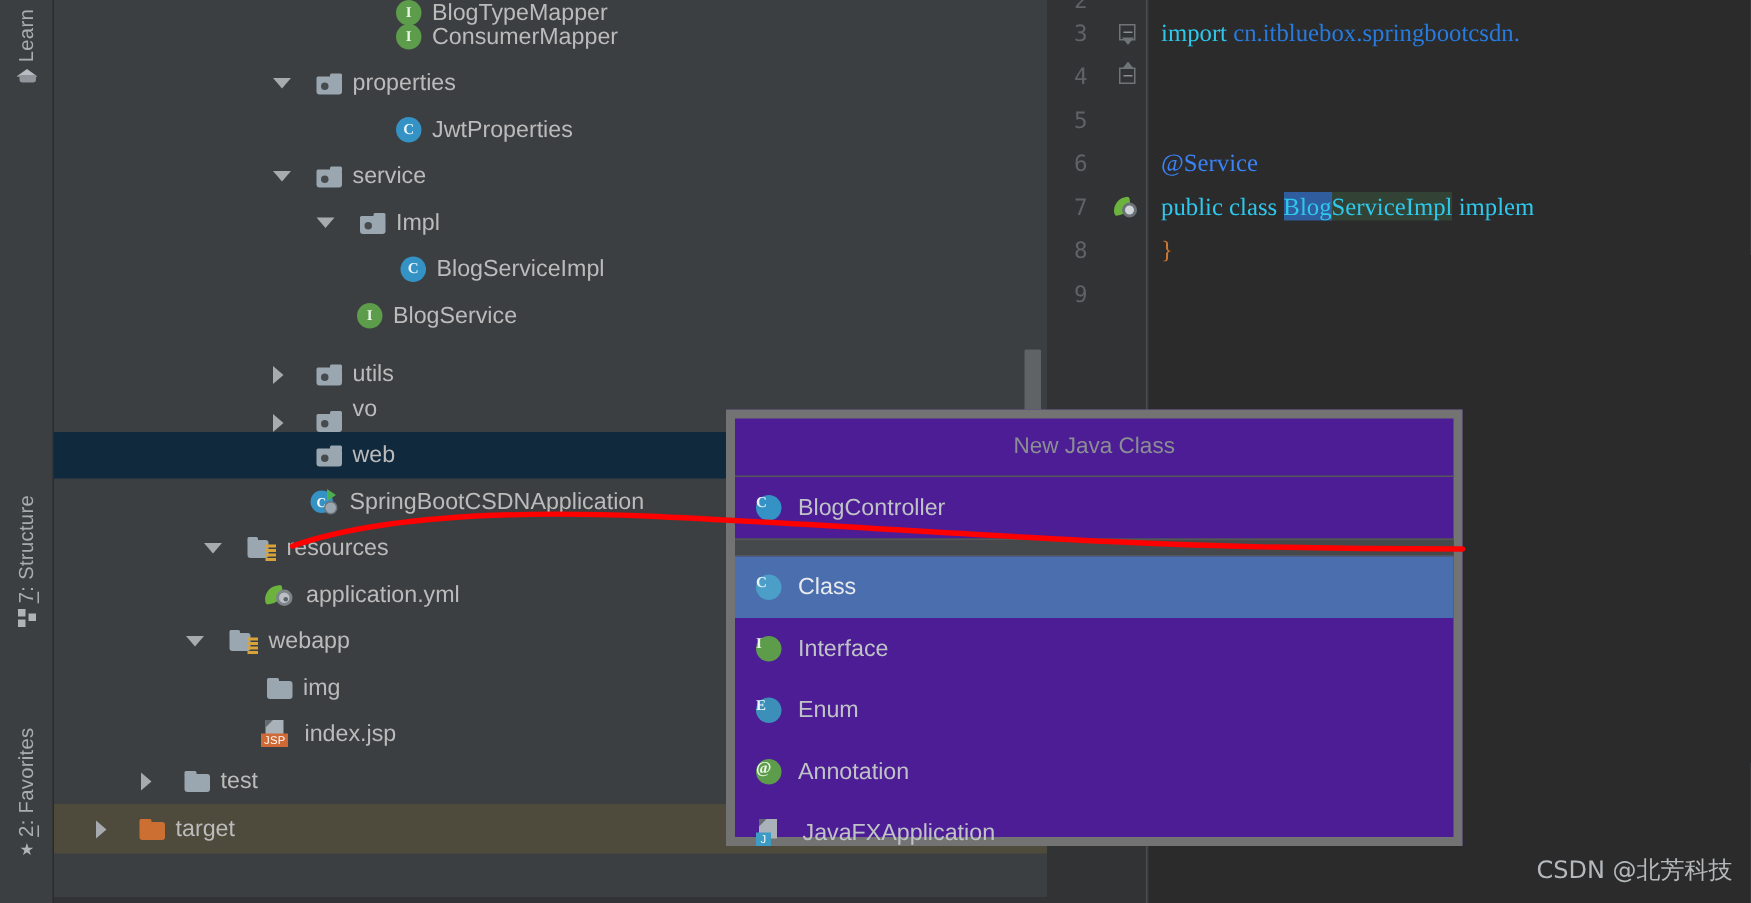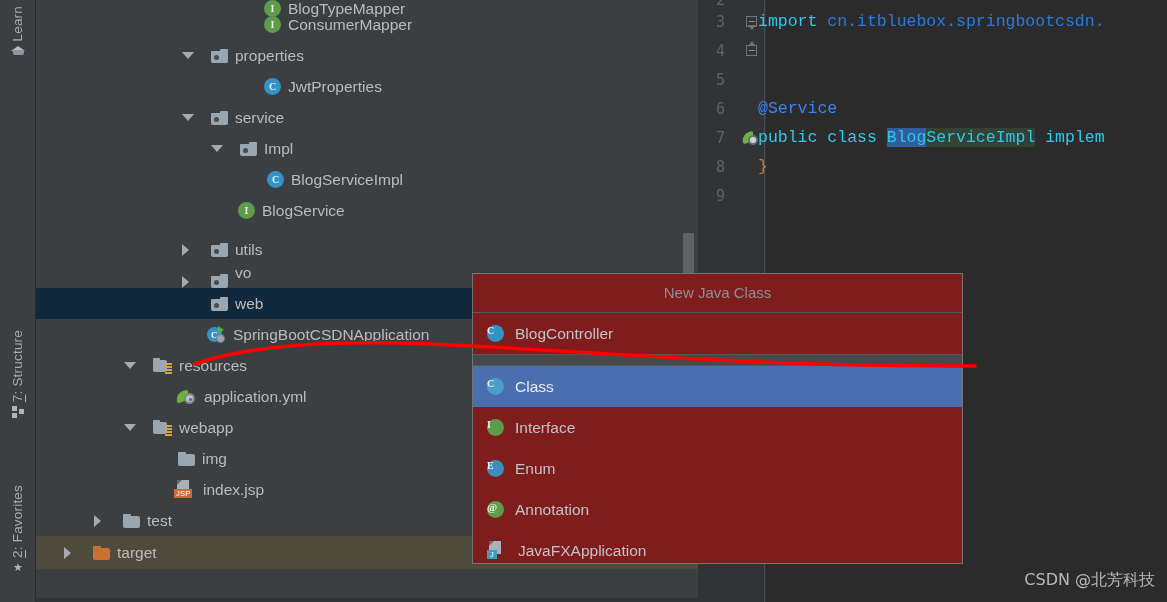--- a/index.html
+++ b/index.html
@@ -156,35 +156,35 @@
   .fold-mark .sq{position:absolute;left:0;top:0;width:11px;height:11px;border:1px solid #6f7477;box-sizing:border-box;}
   .fold-mark .mn{position:absolute;left:2.5px;top:5px;width:6px;height:1px;background:#8b9093;}
   .fold-mark .tri{position:absolute;left:1.5px;top:9px;width:0;height:0;border-left:4px solid transparent;border-right:4px solid transparent;border-top:5px solid #6f7477;}
   .fold-mark.up .sq{border-radius:0;}
   .fold-mark.up:before{content:"";position:absolute;left:1.5px;top:-4px;width:0;height:0;border-left:4px solid transparent;border-right:4px solid transparent;border-bottom:5px solid #6f7477;}
   .gutter-run{position:absolute;left:44px;width:17px;height:17px;}
   .gutter-run .leaf{position:absolute;left:0;top:1px;width:12px;height:11px;background:#6cb33e;border-radius:10px 2px 10px 2px;transform:rotate(-12deg);}
   .gutter-run .gear{position:absolute;left:6px;top:4px;width:10px;height:10px;border-radius:50%;background:#cfd4d8;border:2px solid #6b7277;box-sizing:border-box;}
 
   .code-line{
-    position:absolute;left:60px;white-space:pre;
-    font-family:Liberation Mono, monospace;
+    position:absolute;left:76px;white-space:pre;
+    font-family:Liberation Serif, serif;
     font-size:16.5px;letter-spacing:0px;
   }
   .kw2{color:#2ec8ed;}
   .ns{color:#287bde;}
   .ann{color:#3b82f6;}
   .brace{color:#cc7832;}
   .selblue{background:#2f5d9e;color:#2ec8ed;}
   .idhl{background:#324335;color:#2ec8ed;}
 
   
   .popup{
-    position:absolute;left:472px;top:273px;width:491px;height:291px;
-    background:#7f1d1d;border:1px solid #737373;box-sizing:border-box;
+    position:absolute;left:484px;top:273px;width:491px;height:291px;
+    background:#4c1d95;border:6px solid #737373;box-sizing:border-box;
     z-index:20;
   }
   .popup-title{
     height:38px;line-height:38px;text-align:center;
     color:#8b8f93;font-size:15px;border-bottom:1px solid #555859;
   }
   .popup-item{
     height:41px;display:flex;align-items:center;
     color:#c0c3c6;font-size:15.5px;padding-left:14px;box-sizing:border-box;
   }
@@ -342,21 +342,21 @@
       <span class="ind" style="width:171px;"></span>
       <span class="ico spring-ico">
         <span class="c"></span>
           <span class="cin">C</span>
           <span class="play"></span>
           <span class="gear"></span>
       </span>
       <span class="lbl">SpringBootCSDNApplication</span>
     </div>
 
-    <div class="row" style="top:350px;position:absolute;left:0;width:662px;">
+    <div class="row" style="top:350px;position:absolute;left:12px;width:662px;">
       <span class="ind" style="width:88px;"></span>
       <span class="arrow down"></span>
       <span class="ind" style="width:17px;"></span>
       <span class="ico fold-res">
         <span class="tab"></span>
           <span class="body"></span>
         <span class="ln"></span>
           <span class="ln"></span>
           <span class="ln"></span>
           <span class="ln"></span>

